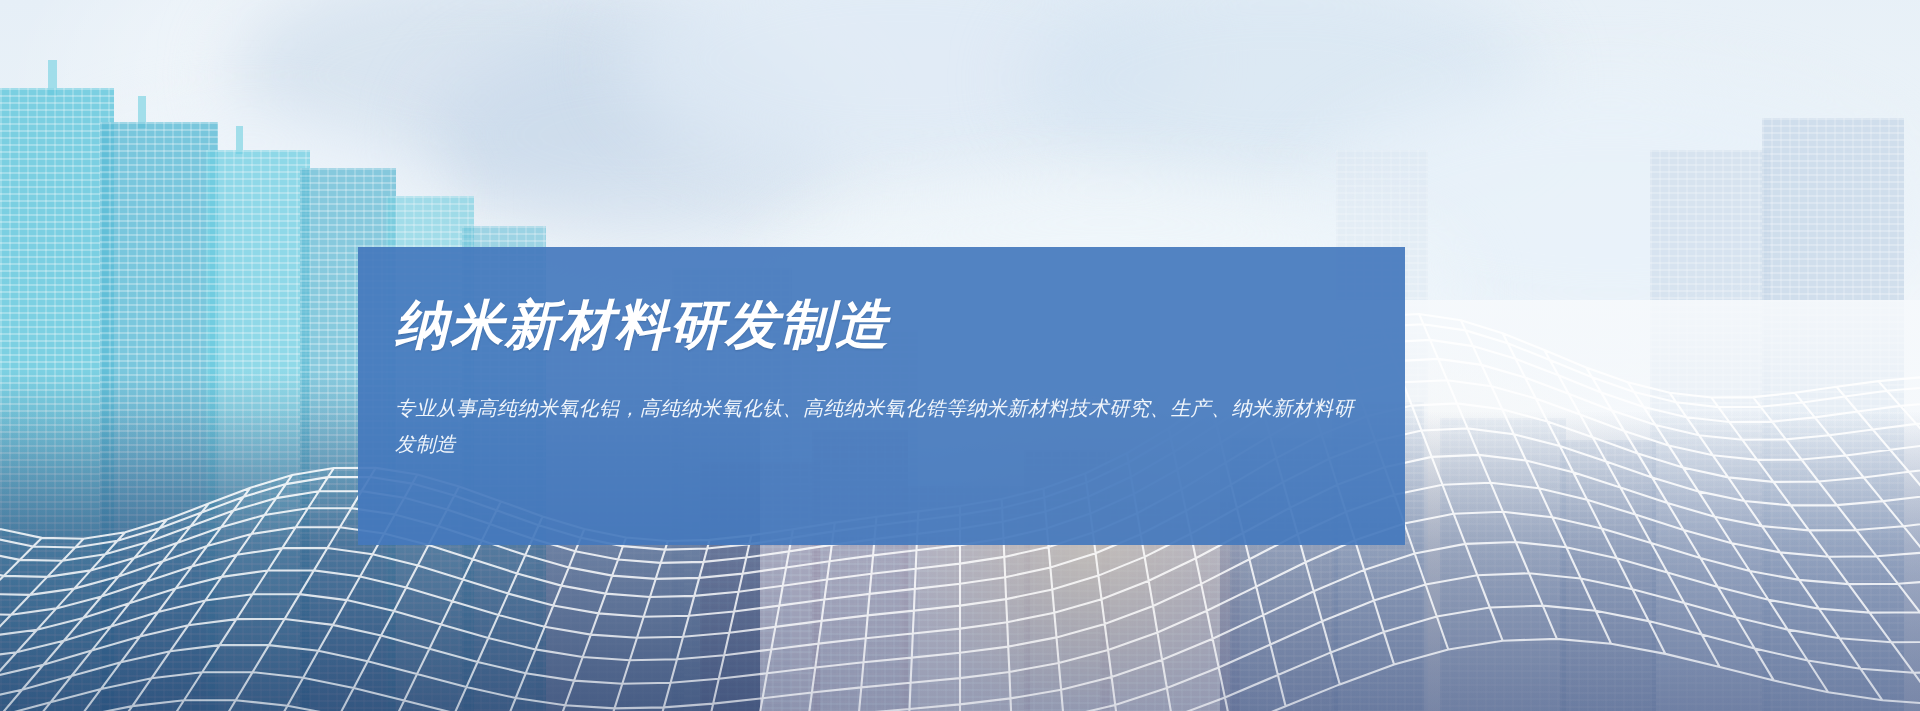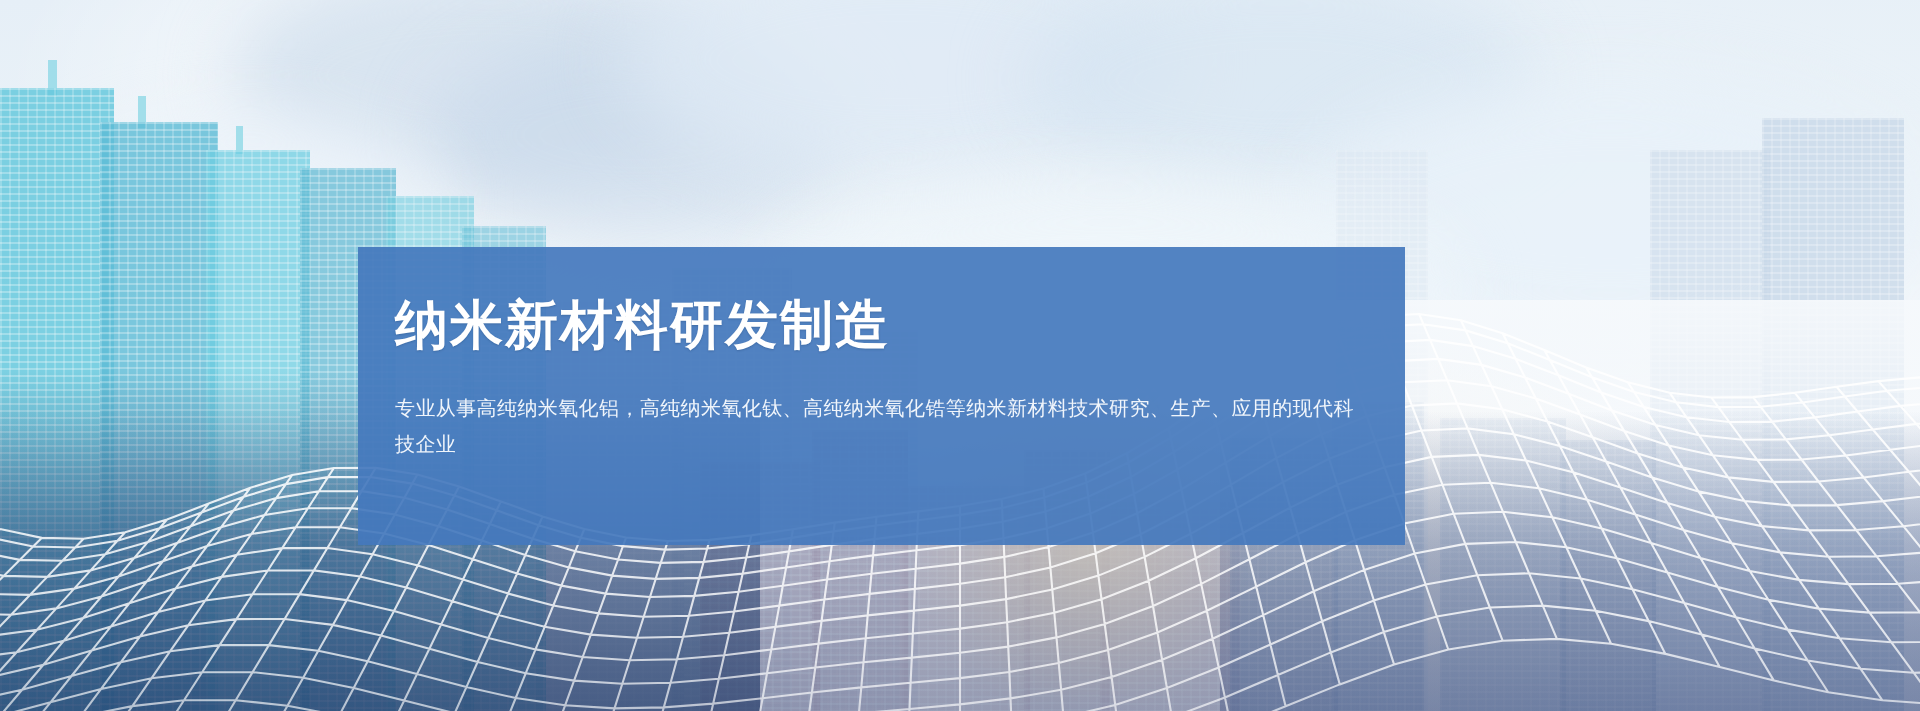--- a/index.html
+++ b/index.html
@@ -120,20 +120,21 @@
     left:358px; top:247px;
     width:1047px; height:298px;
     background:#4478bd;
     opacity:0.92;
   }
   .panel-inner {
     position:absolute;
     left:358px; top:247px;
     width:1047px; height:298px;
     padding:48px 40px 0 37px;
+    font-style:italic;
   }
   .hero-title {
     font-size:53px;
     font-weight:bold;
     color:#ffffff;
     letter-spacing:2px;
     line-height:1.15;
     white-space:nowrap;
     font-family:"DejaVu Sans","Liberation Sans",sans-serif;
     text-shadow:0 1px 2px rgba(20,50,90,0.25);
@@ -212,16 +213,16 @@
       <g id="mesh-lines" stroke="url(#mg)" fill="none" stroke-width="2.1">
           <path d="M0.0 238.0 L41.7 246.9 L83.5 247.8 L125.2 241.2 L167.0 228.5 L208.7 212.6 L250.4 196.7 L292.2 184.0 L333.9 177.0 L375.7 176.9 L417.4 183.5 L459.1 195.5 L500.9 210.4 L542.6 225.4 L584.3 238.0 L626.1 246.5 L667.8 250.0 L709.6 248.9 L751.3 244.4 L793.0 238.2 L834.8 231.6 L876.5 225.7 L918.3 220.4 L960.0 215.0 L1001.7 208.0 L1043.5 197.6 L1085.2 182.5 L1127.0 162.2 L1168.7 137.3 L1210.4 109.4 L1252.2 81.2 L1293.9 56.0 L1335.7 36.6 L1377.4 25.3 L1419.1 23.0 L1460.9 29.2 L1502.6 42.2 L1544.3 59.0 L1586.1 76.4 L1627.8 91.3 L1669.6 101.7 L1711.3 106.5 L1753.0 106.1 L1794.8 101.8 L1836.5 95.8 L1878.3 90.1 L1920.0 86.4 M-9.0 246.7 L33.1 255.5 L75.2 256.5 L117.4 249.8 L159.5 237.3 L201.6 221.5 L243.8 205.7 L285.9 193.1 L328.0 186.1 L370.2 186.0 L412.3 192.6 L454.4 204.5 L496.6 219.3 L538.7 234.2 L580.8 246.7 L622.9 255.1 L665.1 258.6 L707.2 257.5 L749.3 253.1 L791.5 246.9 L833.6 240.4 L875.7 234.5 L917.9 229.3 L960.0 223.9 L1002.1 216.9 L1044.3 206.6 L1086.4 191.6 L1128.5 171.5 L1170.7 146.7 L1212.8 119.0 L1254.9 91.0 L1297.1 65.9 L1339.2 46.7 L1381.3 35.4 L1423.4 33.2 L1465.6 39.4 L1507.7 52.3 L1549.8 68.9 L1592.0 86.2 L1634.1 101.0 L1676.2 111.3 L1718.4 116.1 L1760.5 115.7 L1802.6 111.5 L1844.8 105.5 L1886.9 99.8 L1929.0 96.2 M-23.0 260.1 L19.7 268.9 L62.5 269.8 L105.2 263.3 L147.9 250.9 L190.7 235.2 L233.4 219.6 L276.2 207.1 L318.9 200.2 L361.6 200.1 L404.4 206.7 L447.1 218.4 L489.9 233.1 L532.6 247.8 L575.3 260.2 L618.1 268.5 L660.8 271.9 L703.6 270.9 L746.3 266.5 L789.0 260.4 L831.8 253.9 L874.5 248.1 L917.3 242.9 L960.0 237.6 L1002.7 230.7 L1045.5 220.5 L1088.2 205.7 L1131.0 185.8 L1173.7 161.2 L1216.4 133.8 L1259.2 106.2 L1301.9 81.3 L1344.7 62.3 L1387.4 51.2 L1430.1 48.9 L1472.9 55.1 L1515.6 67.8 L1558.4 84.3 L1601.1 101.4 L1643.8 116.1 L1686.6 126.3 L1729.3 131.0 L1772.1 130.6 L1814.8 126.4 L1857.5 120.5 L1900.3 114.9 L1943.0 111.3 M-39.8 276.3 L3.7 284.9 L47.2 285.9 L90.6 279.4 L134.1 267.1 L177.6 251.7 L221.0 236.3 L264.5 224.0 L308.0 217.2 L351.4 217.1 L394.9 223.5 L438.4 235.2 L481.8 249.6 L525.3 264.1 L568.8 276.4 L612.2 284.6 L655.7 287.9 L699.2 286.9 L742.7 282.6 L786.1 276.5 L829.6 270.2 L873.1 264.4 L916.5 259.3 L960.0 254.1 L1003.5 247.2 L1046.9 237.2 L1090.4 222.6 L1133.9 202.9 L1177.3 178.7 L1220.8 151.6 L1264.3 124.3 L1307.8 99.8 L1351.2 81.0 L1394.7 70.1 L1438.2 67.9 L1481.6 73.9 L1525.1 86.5 L1568.6 102.8 L1612.0 119.6 L1655.5 134.1 L1699.0 144.2 L1742.4 148.8 L1785.9 148.4 L1829.4 144.3 L1872.8 138.5 L1916.3 132.9 L1959.8 129.4 M-58.7 294.5 L-14.4 303.0 L29.9 303.9 L74.2 297.6 L118.5 285.5 L162.8 270.3 L207.1 255.1 L251.4 243.0 L295.7 236.3 L339.9 236.2 L384.2 242.5 L428.5 254.0 L472.8 268.2 L517.1 282.5 L561.4 294.6 L605.7 302.6 L650.0 306.0 L694.3 304.9 L738.6 300.7 L782.8 294.7 L827.1 288.5 L871.4 282.8 L915.7 277.8 L960.0 272.6 L1004.3 265.9 L1048.6 256.0 L1092.9 241.6 L1137.2 222.2 L1181.4 198.3 L1225.7 171.7 L1270.0 144.8 L1314.3 120.7 L1358.6 102.1 L1402.9 91.3 L1447.2 89.2 L1491.5 95.2 L1535.8 107.5 L1580.1 123.6 L1624.3 140.1 L1668.6 154.4 L1712.9 164.3 L1757.2 168.9 L1801.5 168.5 L1845.8 164.5 L1890.1 158.7 L1934.4 153.3 L1978.7 149.8 M-79.3 314.4 L-34.1 322.8 L11.1 323.7 L56.3 317.4 L101.5 305.5 L146.6 290.6 L191.8 275.6 L237.0 263.7 L282.2 257.1 L327.4 257.0 L372.6 263.3 L417.8 274.5 L463.0 288.5 L508.1 302.6 L553.3 314.5 L598.5 322.4 L643.7 325.7 L688.9 324.7 L734.1 320.5 L779.3 314.6 L824.4 308.5 L869.6 302.9 L914.8 297.9 L960.0 292.8 L1005.2 286.2 L1050.4 276.5 L1095.6 262.3 L1140.7 243.3 L1185.9 219.8 L1231.1 193.6 L1276.3 167.1 L1321.5 143.4 L1366.7 125.2 L1411.9 114.6 L1457.0 112.4 L1502.2 118.3 L1547.4 130.5 L1592.6 146.3 L1637.8 162.6 L1683.0 176.6 L1728.2 186.4 L1773.4 190.9 L1818.5 190.5 L1863.7 186.5 L1908.9 180.8 L1954.1 175.5 L1999.3 172.0 M-101.4 335.7 L-55.3 343.9 L-9.1 344.8 L37.0 338.7 L83.2 327.0 L129.3 312.3 L175.5 297.6 L221.6 285.9 L267.8 279.5 L313.9 279.4 L360.1 285.5 L406.2 296.6 L452.4 310.3 L498.5 324.1 L544.7 335.8 L590.8 343.6 L637.0 346.8 L683.1 345.8 L729.3 341.7 L775.4 335.9 L821.6 329.9 L867.7 324.4 L913.9 319.6 L960.0 314.6 L1006.1 308.1 L1052.3 298.5 L1098.4 284.6 L1144.6 265.9 L1190.7 242.8 L1236.9 217.1 L1283.0 191.1 L1329.2 167.8 L1375.3 149.9 L1421.5 139.5 L1467.6 137.4 L1513.8 143.2 L1559.9 155.1 L1606.1 170.6 L1652.2 186.6 L1698.4 200.4 L1744.5 210.0 L1790.7 214.4 L1836.8 214.1 L1883.0 210.1 L1929.1 204.6 L1975.3 199.3 L2021.4 195.9 M-124.9 358.3 L-77.7 366.4 L-30.5 367.3 L16.6 361.2 L63.8 349.8 L111.0 335.4 L158.1 321.0 L205.3 309.5 L252.5 303.2 L299.6 303.1 L346.8 309.1 L394.0 319.9 L441.2 333.4 L488.3 347.0 L535.5 358.4 L582.7 366.0 L629.8 369.2 L677.0 368.2 L724.2 364.2 L771.3 358.5 L818.5 352.6 L865.7 347.3 L912.8 342.5 L960.0 337.6 L1007.2 331.2 L1054.3 321.8 L1101.5 308.2 L1148.7 289.8 L1195.8 267.3 L1243.0 242.0 L1290.2 216.6 L1337.3 193.7 L1384.5 176.2 L1431.7 165.9 L1478.8 163.9 L1526.0 169.5 L1573.2 181.3 L1620.4 196.4 L1667.5 212.1 L1714.7 225.7 L1761.9 235.1 L1809.0 239.4 L1856.2 239.0 L1903.4 235.2 L1950.5 229.7 L1997.7 224.6 L2044.9 221.3 M-149.5 382.1 L-101.3 390.0 L-53.1 390.9 L-4.8 385.0 L43.4 373.7 L91.7 359.6 L139.9 345.6 L188.2 334.3 L236.4 328.1 L284.6 328.0 L332.9 333.9 L381.1 344.5 L429.4 357.7 L477.6 371.0 L525.8 382.2 L574.1 389.6 L622.3 392.7 L670.6 391.8 L718.8 387.8 L767.0 382.3 L815.3 376.5 L863.5 371.3 L911.8 366.6 L960.0 361.8 L1008.2 355.6 L1056.5 346.4 L1104.7 333.0 L1153.0 315.0 L1201.2 292.9 L1249.4 268.2 L1297.7 243.3 L1345.9 220.9 L1394.2 203.7 L1442.4 193.7 L1490.6 191.7 L1538.9 197.2 L1587.1 208.7 L1635.4 223.6 L1683.6 239.0 L1731.8 252.2 L1780.1 261.4 L1828.3 265.7 L1876.6 265.3 L1924.8 261.5 L1973.1 256.2 L2021.3 251.1 L2069.5 247.9 M-175.3 407.0 L-125.9 414.7 L-76.6 415.5 L-27.2 409.7 L22.1 398.8 L71.5 385.0 L120.9 371.2 L170.2 360.2 L219.6 354.1 L268.9 354.1 L318.3 359.8 L367.7 370.2 L417.0 383.1 L466.4 396.1 L515.7 407.0 L565.1 414.3 L614.5 417.4 L663.8 416.4 L713.2 412.6 L762.6 407.2 L811.9 401.5 L861.3 396.4 L910.6 391.8 L960.0 387.1 L1009.4 381.0 L1058.7 372.0 L1108.1 359.0 L1157.4 341.4 L1206.8 319.8 L1256.2 295.6 L1305.5 271.2 L1354.9 249.3 L1404.3 232.5 L1453.6 222.7 L1503.0 220.8 L1552.3 226.2 L1601.7 237.4 L1651.1 252.0 L1700.4 267.0 L1749.8 280.0 L1799.1 288.9 L1848.5 293.1 L1897.9 292.7 L1947.2 289.1 L1996.6 283.8 L2045.9 278.9 L2095.3 275.7 M-202.1 432.8 L-151.6 440.3 L-101.0 441.1 L-50.5 435.5 L0.0 424.8 L50.5 411.3 L101.1 397.9 L151.6 387.2 L202.1 381.2 L252.6 381.1 L303.2 386.8 L353.7 396.9 L404.2 409.5 L454.7 422.2 L505.3 432.9 L555.8 440.0 L606.3 442.9 L656.8 442.0 L707.4 438.3 L757.9 433.0 L808.4 427.5 L858.9 422.4 L909.5 418.0 L960.0 413.4 L1010.5 407.4 L1061.1 398.7 L1111.6 385.9 L1162.1 368.8 L1212.6 347.7 L1263.2 324.1 L1313.7 300.3 L1364.2 278.9 L1414.7 262.5 L1465.3 252.9 L1515.8 251.0 L1566.3 256.3 L1616.8 267.3 L1667.4 281.5 L1717.9 296.1 L1768.4 308.8 L1818.9 317.6 L1869.5 321.6 L1920.0 321.3 L1970.5 317.7 L2021.0 312.6 L2071.6 307.8 L2122.1 304.7 M-229.9 459.6 L-178.1 466.9 L-126.4 467.7 L-74.7 462.2 L-22.9 451.8 L28.8 438.6 L80.5 425.5 L132.3 415.1 L184.0 409.3 L235.7 409.2 L287.5 414.7 L339.2 424.6 L390.9 436.8 L442.7 449.2 L494.4 459.6 L546.1 466.6 L597.9 469.4 L649.6 468.6 L701.3 464.9 L753.1 459.7 L804.8 454.3 L856.5 449.5 L908.3 445.1 L960.0 440.6 L1011.7 434.8 L1063.5 426.3 L1115.2 413.9 L1166.9 397.1 L1218.7 376.5 L1270.4 353.5 L1322.1 330.3 L1373.9 309.5 L1425.6 293.5 L1477.3 284.2 L1529.1 282.3 L1580.8 287.5 L1632.5 298.2 L1684.3 312.0 L1736.0 326.3 L1787.7 338.6 L1839.5 347.2 L1891.2 351.2 L1942.9 350.8 L1994.7 347.3 L2046.4 342.3 L2098.1 337.7 L2149.9 334.6 M-258.5 487.2 L-205.5 494.3 L-152.5 495.1 L-99.6 489.7 L-46.6 479.6 L6.4 466.8 L59.4 454.0 L112.3 443.9 L165.3 438.2 L218.3 438.1 L271.3 443.5 L324.3 453.1 L377.2 465.1 L430.2 477.1 L483.2 487.2 L536.2 494.0 L589.2 496.8 L642.1 495.9 L695.1 492.4 L748.1 487.4 L801.1 482.1 L854.0 477.3 L907.0 473.1 L960.0 468.8 L1013.0 463.1 L1066.0 454.8 L1118.9 442.7 L1171.9 426.4 L1224.9 406.4 L1277.9 384.0 L1330.8 361.4 L1383.8 341.1 L1436.8 325.5 L1489.8 316.5 L1542.8 314.6 L1595.7 319.7 L1648.7 330.1 L1701.7 343.5 L1754.7 357.5 L1807.7 369.5 L1860.6 377.8 L1913.6 381.7 L1966.6 381.3 L2019.6 377.9 L2072.5 373.1 L2125.5 368.5 L2178.5 365.6 M-288.0 515.6 L-233.7 522.5 L-179.5 523.3 L-125.2 518.1 L-71.0 508.2 L-16.7 495.8 L37.6 483.4 L91.8 473.5 L146.1 468.0 L200.3 468.0 L254.6 473.2 L308.9 482.5 L363.1 494.1 L417.4 505.8 L471.7 515.7 L525.9 522.2 L580.2 525.0 L634.4 524.1 L688.7 520.7 L743.0 515.8 L797.2 510.7 L851.5 506.1 L905.7 502.0 L960.0 497.7 L1014.3 492.2 L1068.5 484.1 L1122.8 472.4 L1177.0 456.5 L1231.3 437.1 L1285.6 415.3 L1339.8 393.4 L1394.1 373.6 L1448.3 358.5 L1502.6 349.7 L1556.9 347.9 L1611.1 352.8 L1665.4 362.9 L1719.7 376.0 L1773.9 389.6 L1828.2 401.2 L1882.4 409.3 L1936.7 413.1 L1991.0 412.7 L2045.2 409.4 L2099.5 404.7 L2153.7 400.3 L2208.0 397.4 M0.0 238.0 L-9.0 246.7 L-23.0 260.1 L-39.8 276.3 L-58.7 294.5 L-79.3 314.4 L-101.4 335.7 L-124.9 358.3 L-149.5 382.1 L-175.3 407.0 L-202.1 432.8 L-229.9 459.6 L-258.5 487.2 L-288.0 515.6 M41.7 246.9 L33.1 255.5 L19.7 268.9 L3.7 284.9 L-14.4 303.0 L-34.1 322.8 L-55.3 343.9 L-77.7 366.4 L-101.3 390.0 L-125.9 414.7 L-151.6 440.3 L-178.1 466.9 L-205.5 494.3 L-233.7 522.5 M83.5 247.8 L75.2 256.5 L62.5 269.8 L47.2 285.9 L29.9 303.9 L11.1 323.7 L-9.1 344.8 L-30.5 367.3 L-53.1 390.9 L-76.6 415.5 L-101.0 441.1 L-126.4 467.7 L-152.5 495.1 L-179.5 523.3 M125.2 241.2 L117.4 249.8 L105.2 263.3 L90.6 279.4 L74.2 297.6 L56.3 317.4 L37.0 338.7 L16.6 361.2 L-4.8 385.0 L-27.2 409.7 L-50.5 435.5 L-74.7 462.2 L-99.6 489.7 L-125.2 518.1 M167.0 228.5 L159.5 237.3 L147.9 250.9 L134.1 267.1 L118.5 285.5 L101.5 305.5 L83.2 327.0 L63.8 349.8 L43.4 373.7 L22.1 398.8 L0.0 424.8 L-22.9 451.8 L-46.6 479.6 L-71.0 508.2 M208.7 212.6 L201.6 221.5 L190.7 235.2 L177.6 251.7 L162.8 270.3 L146.6 290.6 L129.3 312.3 L111.0 335.4 L91.7 359.6 L71.5 385.0 L50.5 411.3 L28.8 438.6 L6.4 466.8 L-16.7 495.8 M250.4 196.7 L243.8 205.7 L233.4 219.6 L221.0 236.3 L207.1 255.1 L191.8 275.6 L175.5 297.6 L158.1 321.0 L139.9 345.6 L120.9 371.2 L101.1 397.9 L80.5 425.5 L59.4 454.0 L37.6 483.4 M292.2 184.0 L285.9 193.1 L276.2 207.1 L264.5 224.0 L251.4 243.0 L237.0 263.7 L221.6 285.9 L205.3 309.5 L188.2 334.3 L170.2 360.2 L151.6 387.2 L132.3 415.1 L112.3 443.9 L91.8 473.5 M333.9 177.0 L328.0 186.1 L318.9 200.2 L308.0 217.2 L295.7 236.3 L282.2 257.1 L267.8 279.5 L252.5 303.2 L236.4 328.1 L219.6 354.1 L202.1 381.2 L184.0 409.3 L165.3 438.2 L146.1 468.0 M375.7 176.9 L370.2 186.0 L361.6 200.1 L351.4 217.1 L339.9 236.2 L327.4 257.0 L313.9 279.4 L299.6 303.1 L284.6 328.0 L268.9 354.1 L252.6 381.1 L235.7 409.2 L218.3 438.1 L200.3 468.0 M417.4 183.5 L412.3 192.6 L404.4 206.7 L394.9 223.5 L384.2 242.5 L372.6 263.3 L360.1 285.5 L346.8 309.1 L332.9 333.9 L318.3 359.8 L303.2 386.8 L287.5 414.7 L271.3 443.5 L254.6 473.2 M459.1 195.5 L454.4 204.5 L447.1 218.4 L438.4 235.2 L428.5 254.0 L417.8 274.5 L406.2 296.6 L394.0 319.9 L381.1 344.5 L367.7 370.2 L353.7 396.9 L339.2 424.6 L324.3 453.1 L308.9 482.5 M500.9 210.4 L496.6 219.3 L489.9 233.1 L481.8 249.6 L472.8 268.2 L463.0 288.5 L452.4 310.3 L441.2 333.4 L429.4 357.7 L417.0 383.1 L404.2 409.5 L390.9 436.8 L377.2 465.1 L363.1 494.1 M542.6 225.4 L538.7 234.2 L532.6 247.8 L525.3 264.1 L517.1 282.5 L508.1 302.6 L498.5 324.1 L488.3 347.0 L477.6 371.0 L466.4 396.1 L454.7 422.2 L442.7 449.2 L430.2 477.1 L417.4 505.8 M584.3 238.0 L580.8 246.7 L575.3 260.2 L568.8 276.4 L561.4 294.6 L553.3 314.5 L544.7 335.8 L535.5 358.4 L525.8 382.2 L515.7 407.0 L505.3 432.9 L494.4 459.6 L483.2 487.2 L471.7 515.7 M626.1 246.5 L622.9 255.1 L618.1 268.5 L612.2 284.6 L605.7 302.6 L598.5 322.4 L590.8 343.6 L582.7 366.0 L574.1 389.6 L565.1 414.3 L555.8 440.0 L546.1 466.6 L536.2 494.0 L525.9 522.2 M667.8 250.0 L665.1 258.6 L660.8 271.9 L655.7 287.9 L650.0 306.0 L643.7 325.7 L637.0 346.8 L629.8 369.2 L622.3 392.7 L614.5 417.4 L606.3 442.9 L597.9 469.4 L589.2 496.8 L580.2 525.0 M709.6 248.9 L707.2 257.5 L703.6 270.9 L699.2 286.9 L694.3 304.9 L688.9 324.7 L683.1 345.8 L677.0 368.2 L670.6 391.8 L663.8 416.4 L656.8 442.0 L649.6 468.6 L642.1 495.9 L634.4 524.1 M751.3 244.4 L749.3 253.1 L746.3 266.5 L742.7 282.6 L738.6 300.7 L734.1 320.5 L729.3 341.7 L724.2 364.2 L718.8 387.8 L713.2 412.6 L707.4 438.3 L701.3 464.9 L695.1 492.4 L688.7 520.7 M793.0 238.2 L791.5 246.9 L789.0 260.4 L786.1 276.5 L782.8 294.7 L779.3 314.6 L775.4 335.9 L771.3 358.5 L767.0 382.3 L762.6 407.2 L757.9 433.0 L753.1 459.7 L748.1 487.4 L743.0 515.8 M834.8 231.6 L833.6 240.4 L831.8 253.9 L829.6 270.2 L827.1 288.5 L824.4 308.5 L821.6 329.9 L818.5 352.6 L815.3 376.5 L811.9 401.5 L808.4 427.5 L804.8 454.3 L801.1 482.1 L797.2 510.7 M876.5 225.7 L875.7 234.5 L874.5 248.1 L873.1 264.4 L871.4 282.8 L869.6 302.9 L867.7 324.4 L865.7 347.3 L863.5 371.3 L861.3 396.4 L858.9 422.4 L856.5 449.5 L854.0 477.3 L851.5 506.1 M918.3 220.4 L917.9 229.3 L917.3 242.9 L916.5 259.3 L915.7 277.8 L914.8 297.9 L913.9 319.6 L912.8 342.5 L911.8 366.6 L910.6 391.8 L909.5 418.0 L908.3 445.1 L907.0 473.1 L905.7 502.0 M960.0 215.0 L960.0 223.9 L960.0 237.6 L960.0 254.1 L960.0 272.6 L960.0 292.8 L960.0 314.6 L960.0 337.6 L960.0 361.8 L960.0 387.1 L960.0 413.4 L960.0 440.6 L960.0 468.8 L960.0 497.7 M1001.7 208.0 L1002.1 216.9 L1002.7 230.7 L1003.5 247.2 L1004.3 265.9 L1005.2 286.2 L1006.1 308.1 L1007.2 331.2 L1008.2 355.6 L1009.4 381.0 L1010.5 407.4 L1011.7 434.8 L1013.0 463.1 L1014.3 492.2 M1043.5 197.6 L1044.3 206.6 L1045.5 220.5 L1046.9 237.2 L1048.6 256.0 L1050.4 276.5 L1052.3 298.5 L1054.3 321.8 L1056.5 346.4 L1058.7 372.0 L1061.1 398.7 L1063.5 426.3 L1066.0 454.8 L1068.5 484.1 M1085.2 182.5 L1086.4 191.6 L1088.2 205.7 L1090.4 222.6 L1092.9 241.6 L1095.6 262.3 L1098.4 284.6 L1101.5 308.2 L1104.7 333.0 L1108.1 359.0 L1111.6 385.9 L1115.2 413.9 L1118.9 442.7 L1122.8 472.4 M1127.0 162.2 L1128.5 171.5 L1131.0 185.8 L1133.9 202.9 L1137.2 222.2 L1140.7 243.3 L1144.6 265.9 L1148.7 289.8 L1153.0 315.0 L1157.4 341.4 L1162.1 368.8 L1166.9 397.1 L1171.9 426.4 L1177.0 456.5 M1168.7 137.3 L1170.7 146.7 L1173.7 161.2 L1177.3 178.7 L1181.4 198.3 L1185.9 219.8 L1190.7 242.8 L1195.8 267.3 L1201.2 292.9 L1206.8 319.8 L1212.6 347.7 L1218.7 376.5 L1224.9 406.4 L1231.3 437.1 M1210.4 109.4 L1212.8 119.0 L1216.4 133.8 L1220.8 151.6 L1225.7 171.7 L1231.1 193.6 L1236.9 217.1 L1243.0 242.0 L1249.4 268.2 L1256.2 295.6 L1263.2 324.1 L1270.4 353.5 L1277.9 384.0 L1285.6 415.3 M1252.2 81.2 L1254.9 91.0 L1259.2 106.2 L1264.3 124.3 L1270.0 144.8 L1276.3 167.1 L1283.0 191.1 L1290.2 216.6 L1297.7 243.3 L1305.5 271.2 L1313.7 300.3 L1322.1 330.3 L1330.8 361.4 L1339.8 393.4 M1293.9 56.0 L1297.1 65.9 L1301.9 81.3 L1307.8 99.8 L1314.3 120.7 L1321.5 143.4 L1329.2 167.8 L1337.3 193.7 L1345.9 220.9 L1354.9 249.3 L1364.2 278.9 L1373.9 309.5 L1383.8 341.1 L1394.1 373.6 M1335.7 36.6 L1339.2 46.7 L1344.7 62.3 L1351.2 81.0 L1358.6 102.1 L1366.7 125.2 L1375.3 149.9 L1384.5 176.2 L1394.2 203.7 L1404.3 232.5 L1414.7 262.5 L1425.6 293.5 L1436.8 325.5 L1448.3 358.5 M1377.4 25.3 L1381.3 35.4 L1387.4 51.2 L1394.7 70.1 L1402.9 91.3 L1411.9 114.6 L1421.5 139.5 L1431.7 165.9 L1442.4 193.7 L1453.6 222.7 L1465.3 252.9 L1477.3 284.2 L1489.8 316.5 L1502.6 349.7 M1419.1 23.0 L1423.4 33.2 L1430.1 48.9 L1438.2 67.9 L1447.2 89.2 L1457.0 112.4 L1467.6 137.4 L1478.8 163.9 L1490.6 191.7 L1503.0 220.8 L1515.8 251.0 L1529.1 282.3 L1542.8 314.6 L1556.9 347.9 M1460.9 29.2 L1465.6 39.4 L1472.9 55.1 L1481.6 73.9 L1491.5 95.2 L1502.2 118.3 L1513.8 143.2 L1526.0 169.5 L1538.9 197.2 L1552.3 226.2 L1566.3 256.3 L1580.8 287.5 L1595.7 319.7 L1611.1 352.8 M1502.6 42.2 L1507.7 52.3 L1515.6 67.8 L1525.1 86.5 L1535.8 107.5 L1547.4 130.5 L1559.9 155.1 L1573.2 181.3 L1587.1 208.7 L1601.7 237.4 L1616.8 267.3 L1632.5 298.2 L1648.7 330.1 L1665.4 362.9 M1544.3 59.0 L1549.8 68.9 L1558.4 84.3 L1568.6 102.8 L1580.1 123.6 L1592.6 146.3 L1606.1 170.6 L1620.4 196.4 L1635.4 223.6 L1651.1 252.0 L1667.4 281.5 L1684.3 312.0 L1701.7 343.5 L1719.7 376.0 M1586.1 76.4 L1592.0 86.2 L1601.1 101.4 L1612.0 119.6 L1624.3 140.1 L1637.8 162.6 L1652.2 186.6 L1667.5 212.1 L1683.6 239.0 L1700.4 267.0 L1717.9 296.1 L1736.0 326.3 L1754.7 357.5 L1773.9 389.6 M1627.8 91.3 L1634.1 101.0 L1643.8 116.1 L1655.5 134.1 L1668.6 154.4 L1683.0 176.6 L1698.4 200.4 L1714.7 225.7 L1731.8 252.2 L1749.8 280.0 L1768.4 308.8 L1787.7 338.6 L1807.7 369.5 L1828.2 401.2 M1669.6 101.7 L1676.2 111.3 L1686.6 126.3 L1699.0 144.2 L1712.9 164.3 L1728.2 186.4 L1744.5 210.0 L1761.9 235.1 L1780.1 261.4 L1799.1 288.9 L1818.9 317.6 L1839.5 347.2 L1860.6 377.8 L1882.4 409.3 M1711.3 106.5 L1718.4 116.1 L1729.3 131.0 L1742.4 148.8 L1757.2 168.9 L1773.4 190.9 L1790.7 214.4 L1809.0 239.4 L1828.3 265.7 L1848.5 293.1 L1869.5 321.6 L1891.2 351.2 L1913.6 381.7 L1936.7 413.1 M1753.0 106.1 L1760.5 115.7 L1772.1 130.6 L1785.9 148.4 L1801.5 168.5 L1818.5 190.5 L1836.8 214.1 L1856.2 239.0 L1876.6 265.3 L1897.9 292.7 L1920.0 321.3 L1942.9 350.8 L1966.6 381.3 L1991.0 412.7 M1794.8 101.8 L1802.6 111.5 L1814.8 126.4 L1829.4 144.3 L1845.8 164.5 L1863.7 186.5 L1883.0 210.1 L1903.4 235.2 L1924.8 261.5 L1947.2 289.1 L1970.5 317.7 L1994.7 347.3 L2019.6 377.9 L2045.2 409.4 M1836.5 95.8 L1844.8 105.5 L1857.5 120.5 L1872.8 138.5 L1890.1 158.7 L1908.9 180.8 L1929.1 204.6 L1950.5 229.7 L1973.1 256.2 L1996.6 283.8 L2021.0 312.6 L2046.4 342.3 L2072.5 373.1 L2099.5 404.7 M1878.3 90.1 L1886.9 99.8 L1900.3 114.9 L1916.3 132.9 L1934.4 153.3 L1954.1 175.5 L1975.3 199.3 L1997.7 224.6 L2021.3 251.1 L2045.9 278.9 L2071.6 307.8 L2098.1 337.7 L2125.5 368.5 L2153.7 400.3 M1920.0 86.4 L1929.0 96.2 L1943.0 111.3 L1959.8 129.4 L1978.7 149.8 L1999.3 172.0 L2021.4 195.9 L2044.9 221.3 L2069.5 247.9 L2095.3 275.7 L2122.1 304.7 L2149.9 334.6 L2178.5 365.6 L2208.0 397.4 " vector-effect="non-scaling-stroke"></path>
         </g>
     </svg>
 
   </div>
 
   <div class="panel"></div>
   <div class="panel-inner">
     <div class="hero-title">纳米新材料研发制造</div>
-    <div class="hero-sub">专业从事高纯纳米氧化铝，高纯纳米氧化钛、高纯纳米氧化锆等纳米新材料技术研究、生产、应用的现代科技企业</div>
+    <div class="hero-sub">专业从事高纯纳米氧化铝，高纯纳米氧化钛、高纯纳米氧化锆等纳米新材料技术研究、生产、纳米新材料研发制造</div>
   </div>
 
 </div>
 
 </body></html>

